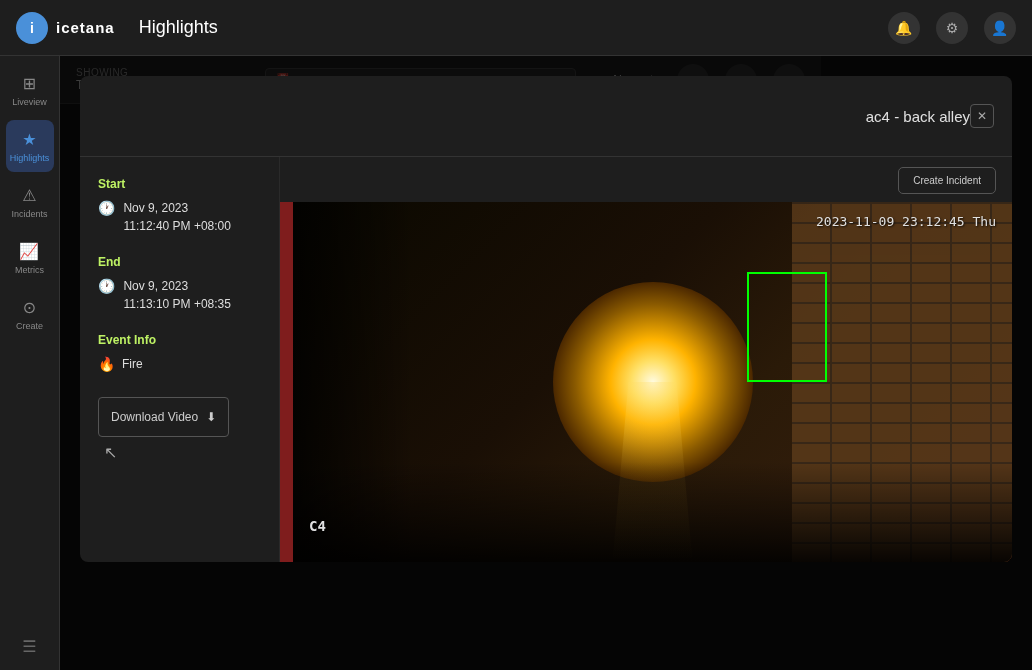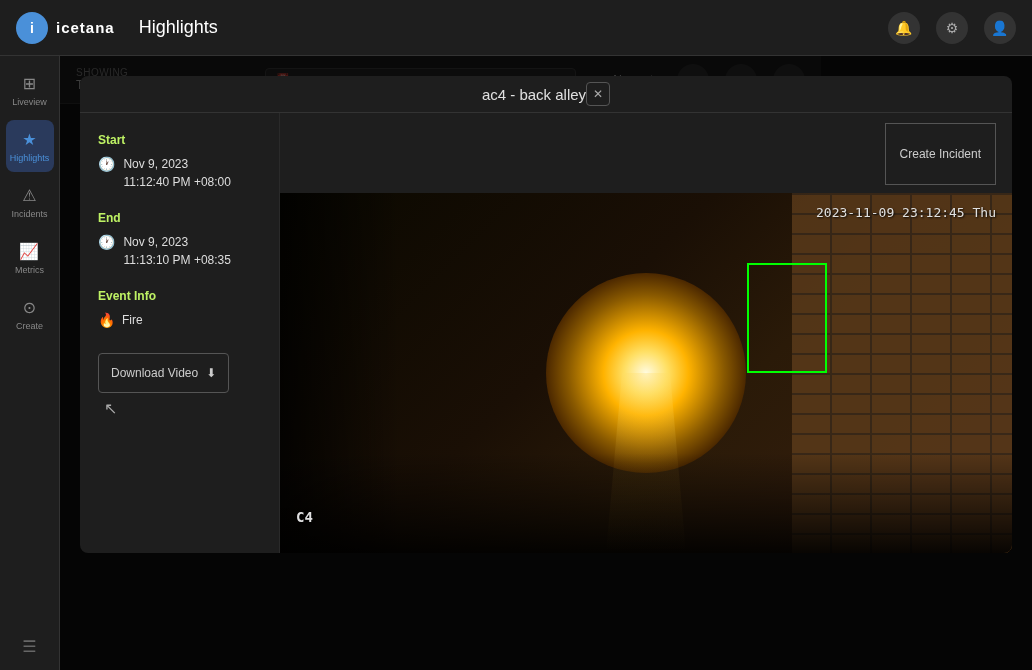--- a/index.html
+++ b/index.html
@@ -215,22 +215,22 @@
       background: #1e1e1e;
       border-radius: 8px;
       width: 940px;
       max-width: 100%;
       position: relative;
       overflow: hidden;
     }
     .modal-header {
       display: flex;
       align-items: center;
-      justify-content: center;
-      padding: 6px 18px;
+      justify-content: flex-end;
+      padding: 28px 18px;
       border-bottom: 1px solid #333;
     }
     .modal-title {
       color: #e0e0e0;
       font-size: 15px;
       font-weight: 500;
     }
     .modal-close {
       width: 24px;
       height: 24px;
@@ -320,23 +320,24 @@
     }
 
     
     .modal-right {
       flex: 1;
       position: relative;
     }
     .video-container {
       width: 100%;
       height: 360px;
-      background: #a16207;
+      background: #7f1d1d;
       position: relative;
       overflow: hidden;
+      padding-left: 13px;
     }
 
     
     .video-bg {
       width: 100%;
       height: 100%;
       position: relative;
       background: #1a0f05;
     }
 
@@ -426,24 +427,24 @@
       left: 16px;
       color: #e0e0e0;
       font-size: 14px;
       font-family: monospace;
       font-weight: 600;
       text-shadow: 1px 1px 2px rgba(0,0,0,0.8);
     }
     .create-incident-btn {
       background: transparent;
       border: 1px solid #555;
-      border-radius: 0;
-      padding: 23px 14px;
+      border-radius: 5px;
+      padding: 7px 14px;
       color: #ccc;
-      font-size: 12px;
+      font-size: 10px;
       cursor: pointer;
     }
 
     
     .bg-content {
       padding: 16px;
       display: grid;
       grid-template-columns: repeat(4, 1fr);
       gap: 12px;
       opacity: 0.3;

